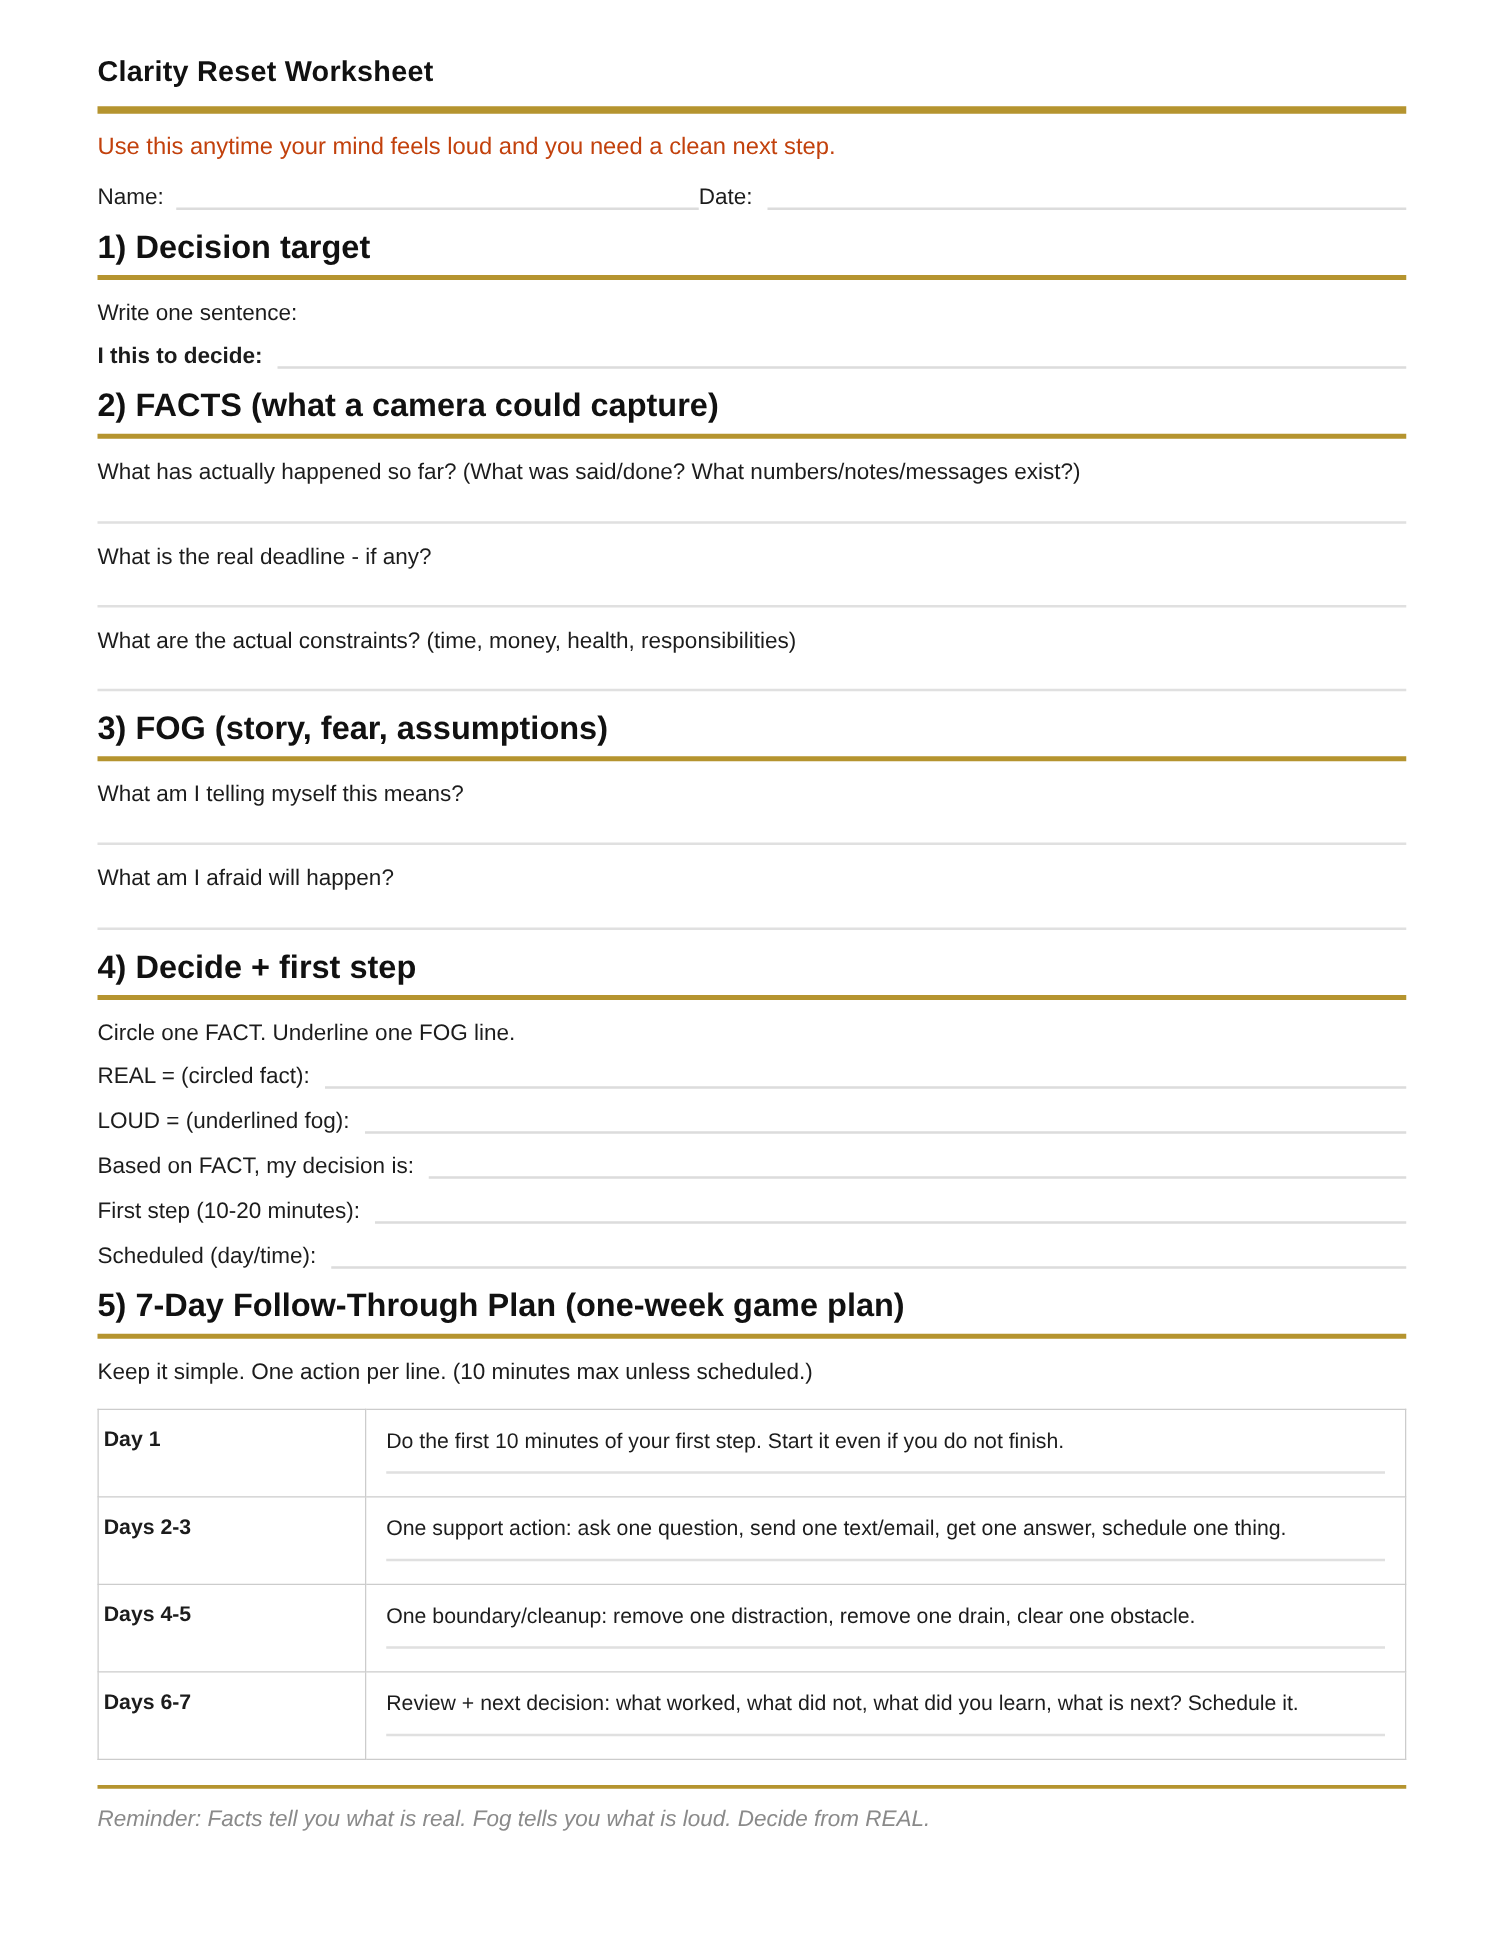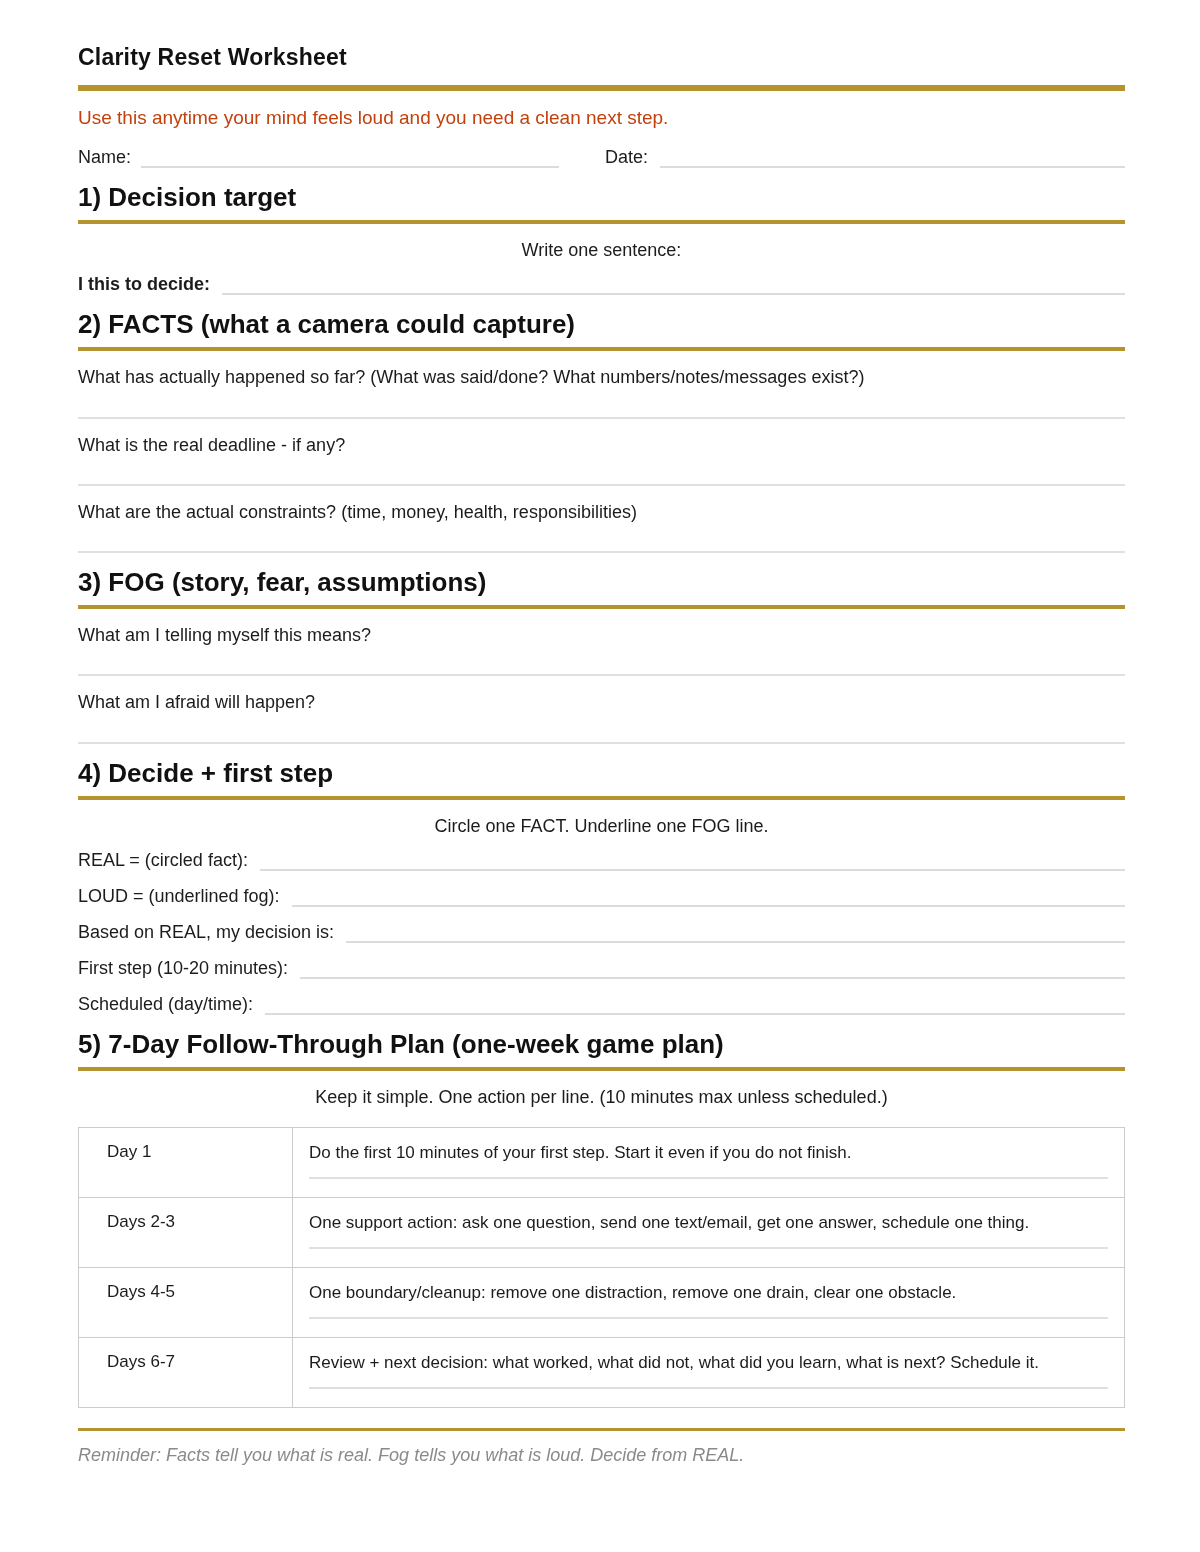--- a/index.html
+++ b/index.html
@@ -39,40 +39,40 @@
     font-size: 18px;
     margin-bottom: 10px;
     height: 26px;
   }
   .fill-line {
     display: inline-block;
     border-bottom: 2px solid #dcdcdc;
     height: 22px;
   }
   .name-line { width: 418px; margin-left: 10px; }
-  .date-lbl { margin-left: 46px; }
+  .date-lbl { }
   .date-line { flex: 1; margin-left: 12px; }
   h2 {
     font-size: 26px;
     font-weight: 700;
     color: #111111;
     margin-top: 14px;
     margin-bottom: 7px;
   }
   .rule-heading {
     height: 4px;
     background: #B5942F;
     margin-bottom: 14px;
   }
   .body-text {
     font-size: 18px;
     color: #1c1c1c;
     line-height: 1.35;
   }
-  .intro-line { margin-bottom: 6px; text-align: center; }
+  .intro-line { margin-bottom: 6px; }
   .question-block { margin-bottom: 14px; }
   .question-block .body-text { margin-bottom: 27px; }
   .answer-line { border-top: 2px solid #e0e0e0; }
   .field-row {
     display: flex;
     align-items: flex-end;
     font-size: 18px;
     margin-bottom: 9px;
     height: 27px;
   }
@@ -85,22 +85,22 @@
     margin-top: 18px;
     margin-bottom: 20px;
   }
   .plan-table td {
     border: 1px solid #cccccc;
     vertical-align: top;
     font-size: 17px;
   }
   .day-cell {
     width: 214px;
-    font-weight: 400;
-    padding: 14px 28px;
+    font-weight: 700;
+    padding: 14px 4px;
   }
   .action-cell { padding: 14px 16px 18px 16px; }
   .action-text { line-height: 1.35; margin-bottom: 12px; }
   .cell-line { border-top: 2px solid #e0e0e0; }
   .rule-footer {
     height: 3px;
     background: #B5942F;
     margin-top: 10px;
     margin-bottom: 14px;
   }
@@ -172,21 +172,21 @@
     <p class="body-text intro-line">Circle one FACT. Underline one FOG line.</p>
     <div class="field-row">
       <span>REAL = (circled fact):</span>
       <span class="fill-line"></span>
     </div>
     <div class="field-row">
       <span>LOUD = (underlined fog):</span>
       <span class="fill-line"></span>
     </div>
     <div class="field-row">
-      <span>Based on REAL, my decision is:</span>
+      <span>Based on FACT, my decision is:</span>
       <span class="fill-line"></span>
     </div>
     <div class="field-row">
       <span>First step (10-20 minutes):</span>
       <span class="fill-line"></span>
     </div>
     <div class="field-row">
       <span>Scheduled (day/time):</span>
       <span class="fill-line"></span>
     </div>

